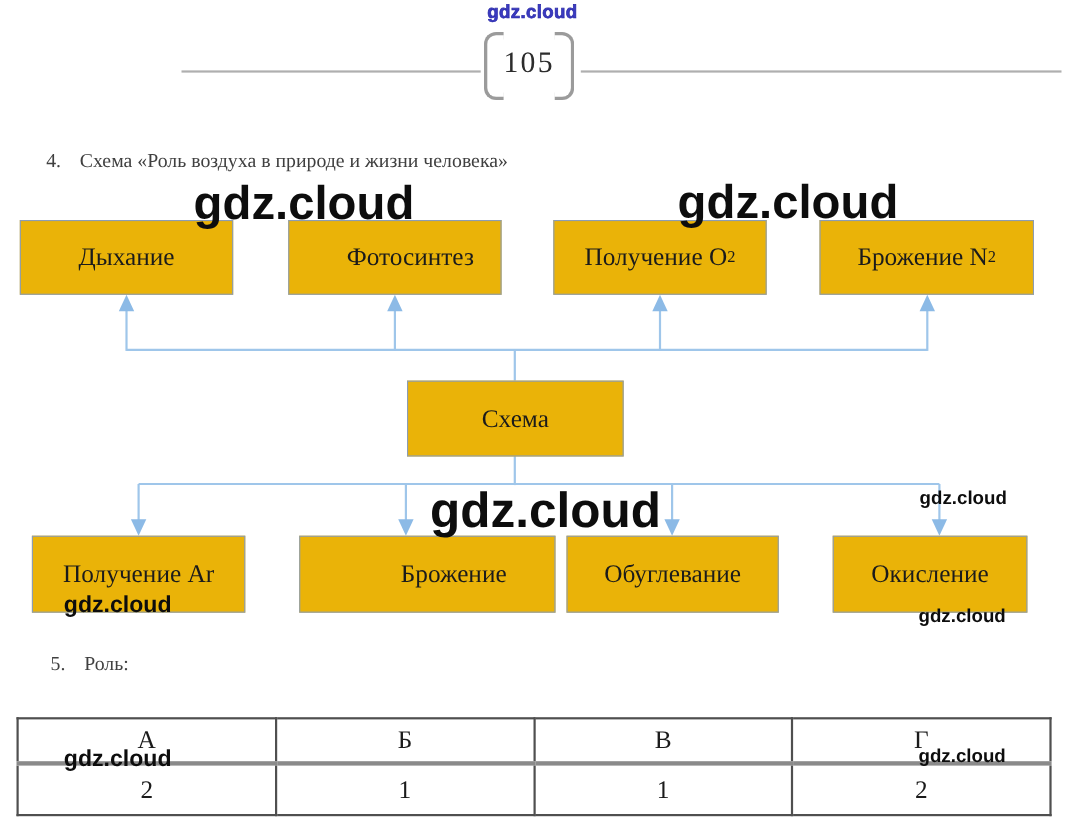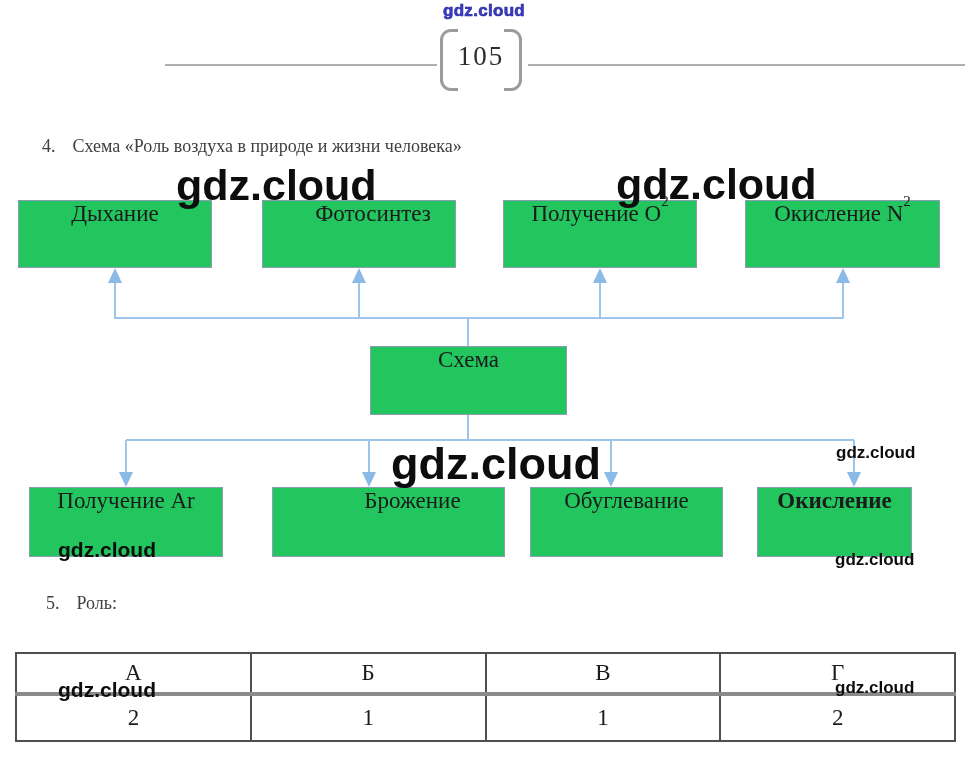--- a/index.html
+++ b/index.html
@@ -15,22 +15,22 @@
   .bracket.bl{left:440px;border-right:none;border-radius:11px 0 0 11px;}
   .bracket.br{left:504px;border-left:none;border-radius:0 11px 11px 0;}
   .page-num{position:absolute;left:447px;top:41px;width:68px;text-align:center;
     font-size:27px;letter-spacing:2px;color:#2c2c2c;}
   
   .heading{position:absolute;font-size:18px;color:#404040;white-space:nowrap;}
   .heading .inum{display:inline-block;margin-right:17px;}
   .h4{left:42px;top:136px;}
   .h5{left:46px;top:593px;}
   
-  .dbox{position:absolute;box-sizing:border-box;border:1.5px solid #8C9DB3;background:#22c55e;
-    display:flex;align-items:flex-start;justify-content:center;font-size:23px;color:#1b1b1b;z-index:2;}
+  .dbox{position:absolute;box-sizing:border-box;border:1.5px solid #8C9DB3;background:#eab308;
+    display:flex;align-items:center;justify-content:center;font-size:23px;color:#1b1b1b;z-index:2;}
   .dbox sub{font-size:15px;line-height:0;}
   
   svg.connectors{position:absolute;left:0;top:0;z-index:1;pointer-events:none;}
   
   .wm{position:absolute;font-family:"Liberation Sans","DejaVu Sans",sans-serif;font-weight:700;
     color:#0d0d0d;white-space:nowrap;z-index:3;line-height:1;}
   .wm-top{left:443px;top:2px;font-size:17px;font-weight:800;color:#3B3BC0;
     -webkit-text-stroke:0.6px #2424A6;letter-spacing:0.3px;}
   .wm-big{font-size:43px;letter-spacing:0px;}
   .wm-big-left{left:176px;top:164px;}
@@ -104,38 +104,38 @@
   </div>
   <div class="dbox" style="left:262px;top:200px;width:194px;height:68px;padding-left:28px;">
     <span>Фотосинтез</span>
       <sub></sub>
   </div>
   <div class="dbox" style="left:503px;top:200px;width:194px;height:68px;">
     <span>Получение O</span>
       <sub>2</sub>
   </div>
   <div class="dbox" style="left:745px;top:200px;width:195px;height:68px;">
-    <span>Окисление N</span>
+    <span>Брожение N</span>
       <sub>2</sub>
   </div>
 
   <div class="dbox" style="left:370px;top:346px;width:197px;height:69px;">
     <span>Схема</span>
   </div>
 
   <div class="dbox" style="left:29px;top:487px;width:194px;height:70px;">
     <span>Получение Ar</span>
   </div>
   <div class="dbox" style="left:272px;top:487px;width:233px;height:70px;padding-left:48px;">
     <span>Брожение</span>
   </div>
-  <div class="dbox" style="left:515px;top:487px;width:193px;height:70px;margin-left:15px;">
+  <div class="dbox" style="left:515px;top:487px;width:193px;height:70px;">
     <span>Обуглевание</span>
   </div>
-  <div class="dbox" style="left:757px;top:487px;width:155px;height:70px;font-weight:bold;">
+  <div class="dbox" style="left:757px;top:487px;width:177px;height:70px;">
     <span>Окисление</span>
   </div>
 
   <div class="heading h5">
     <span class="inum">5.</span><span>Роль:</span>
   </div>
 
   <table class="ans">
     <tbody>
         <tr>

